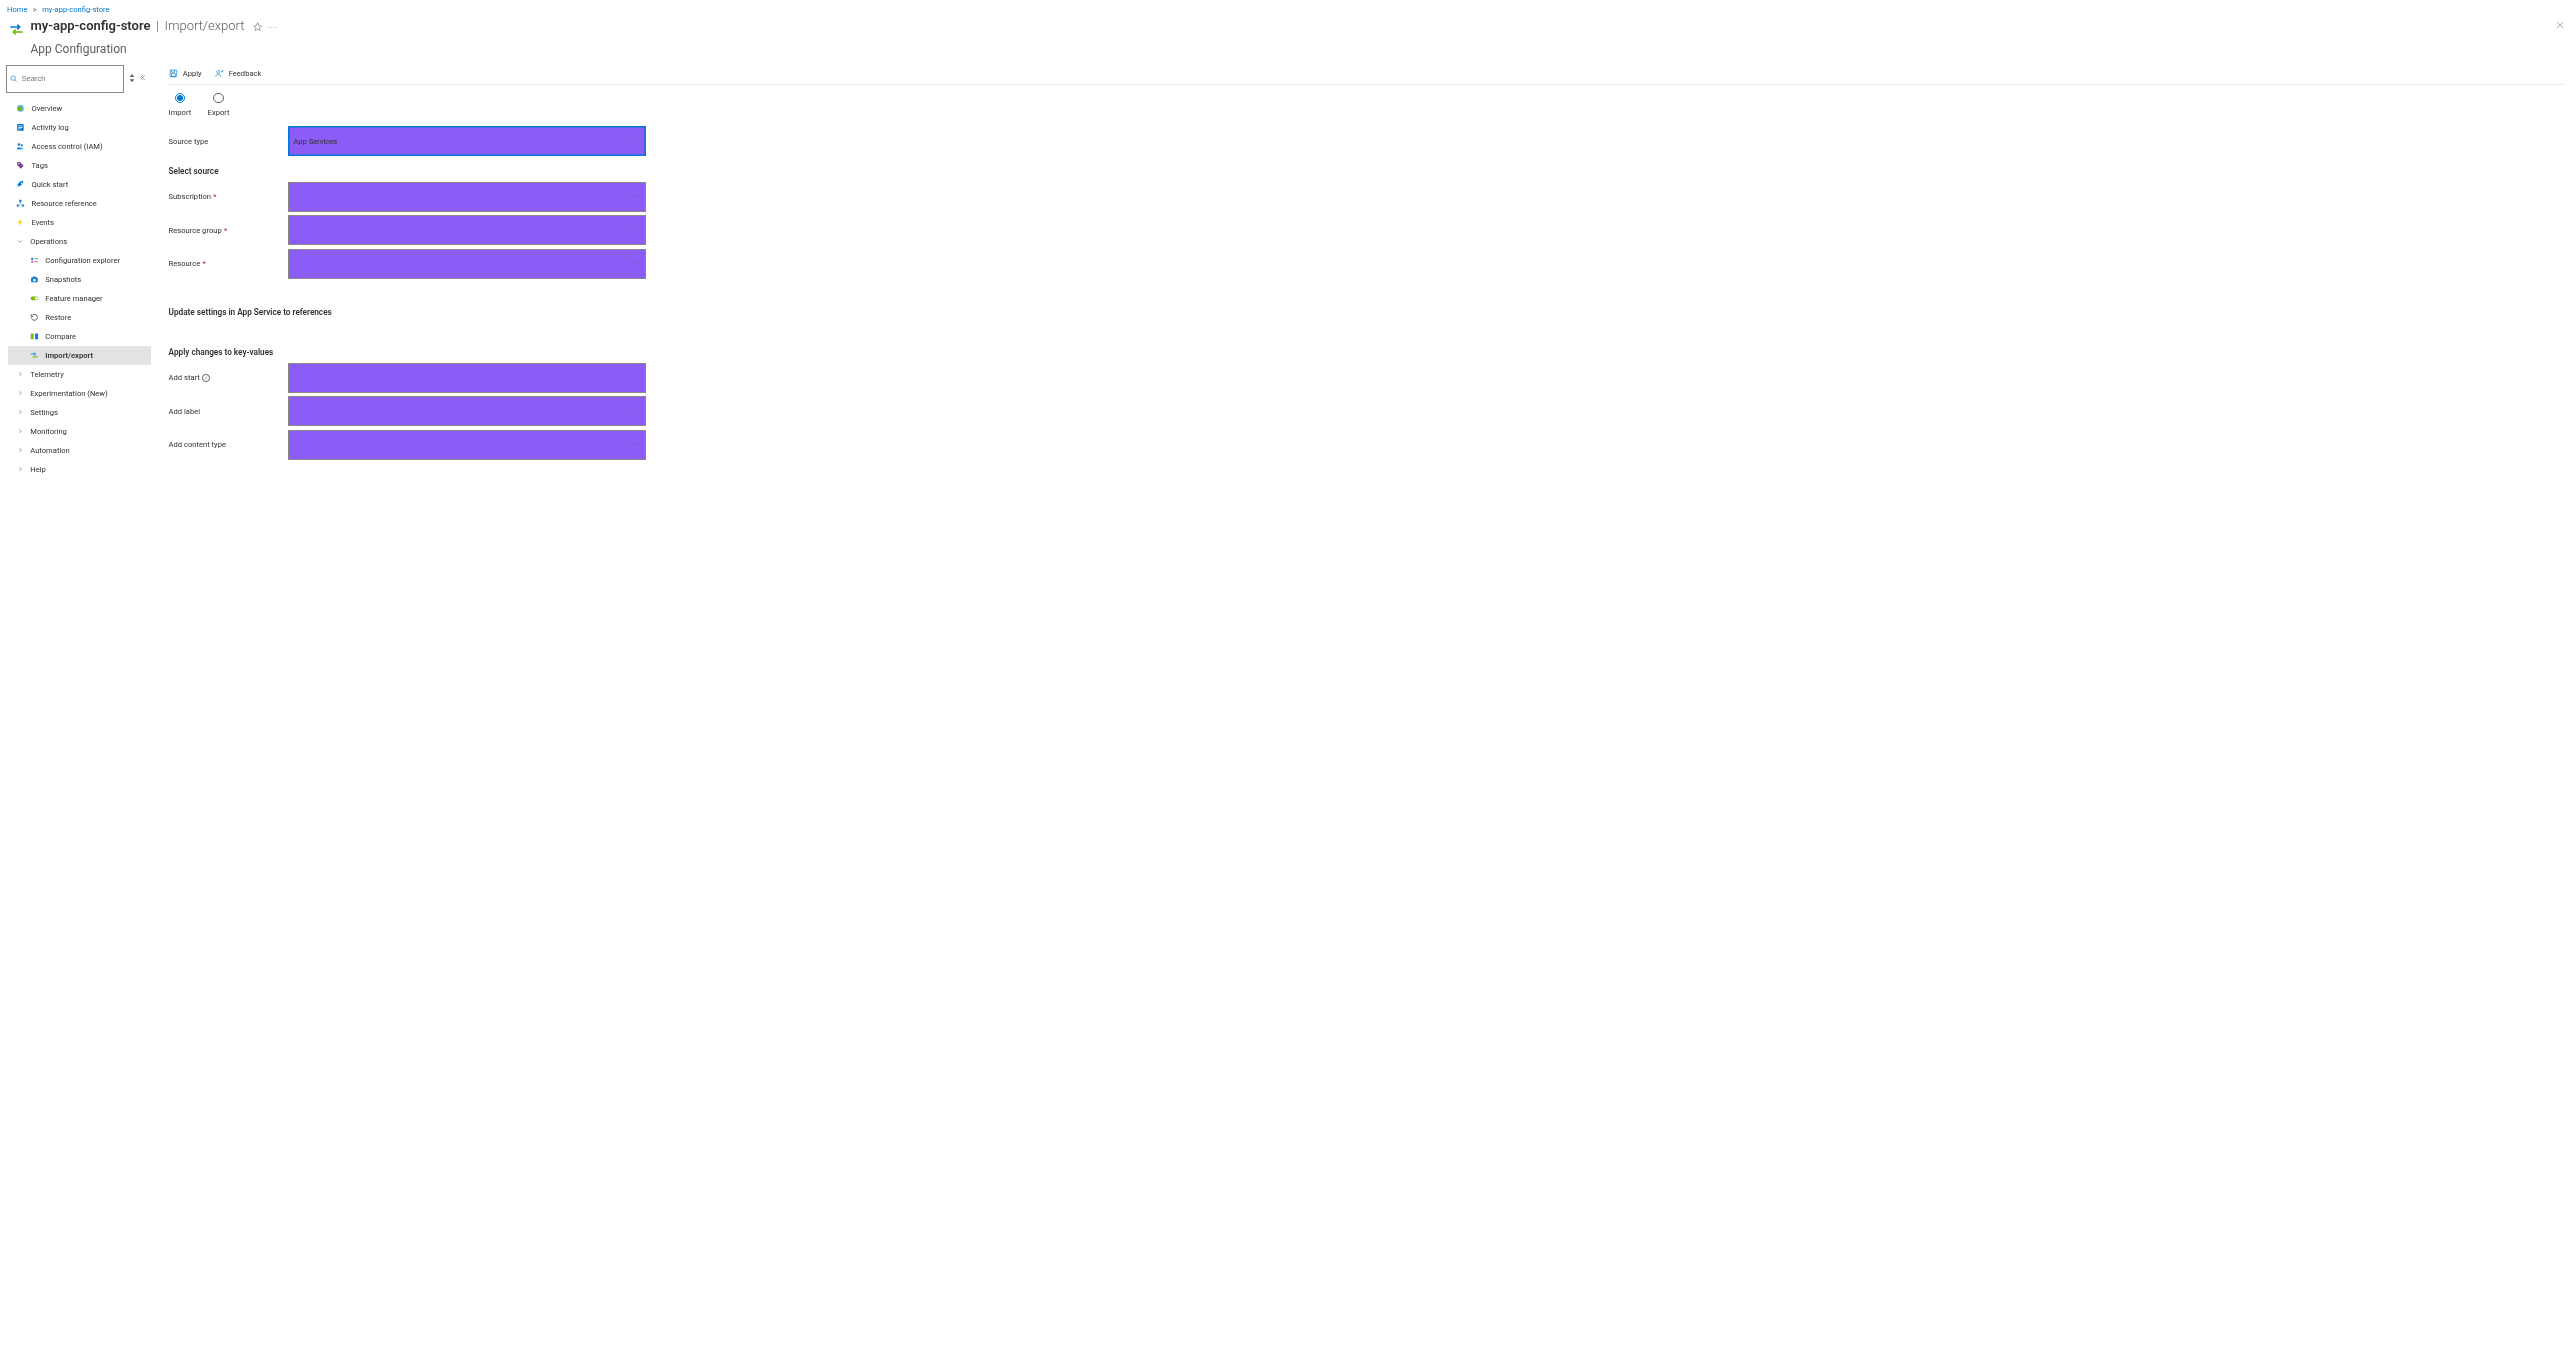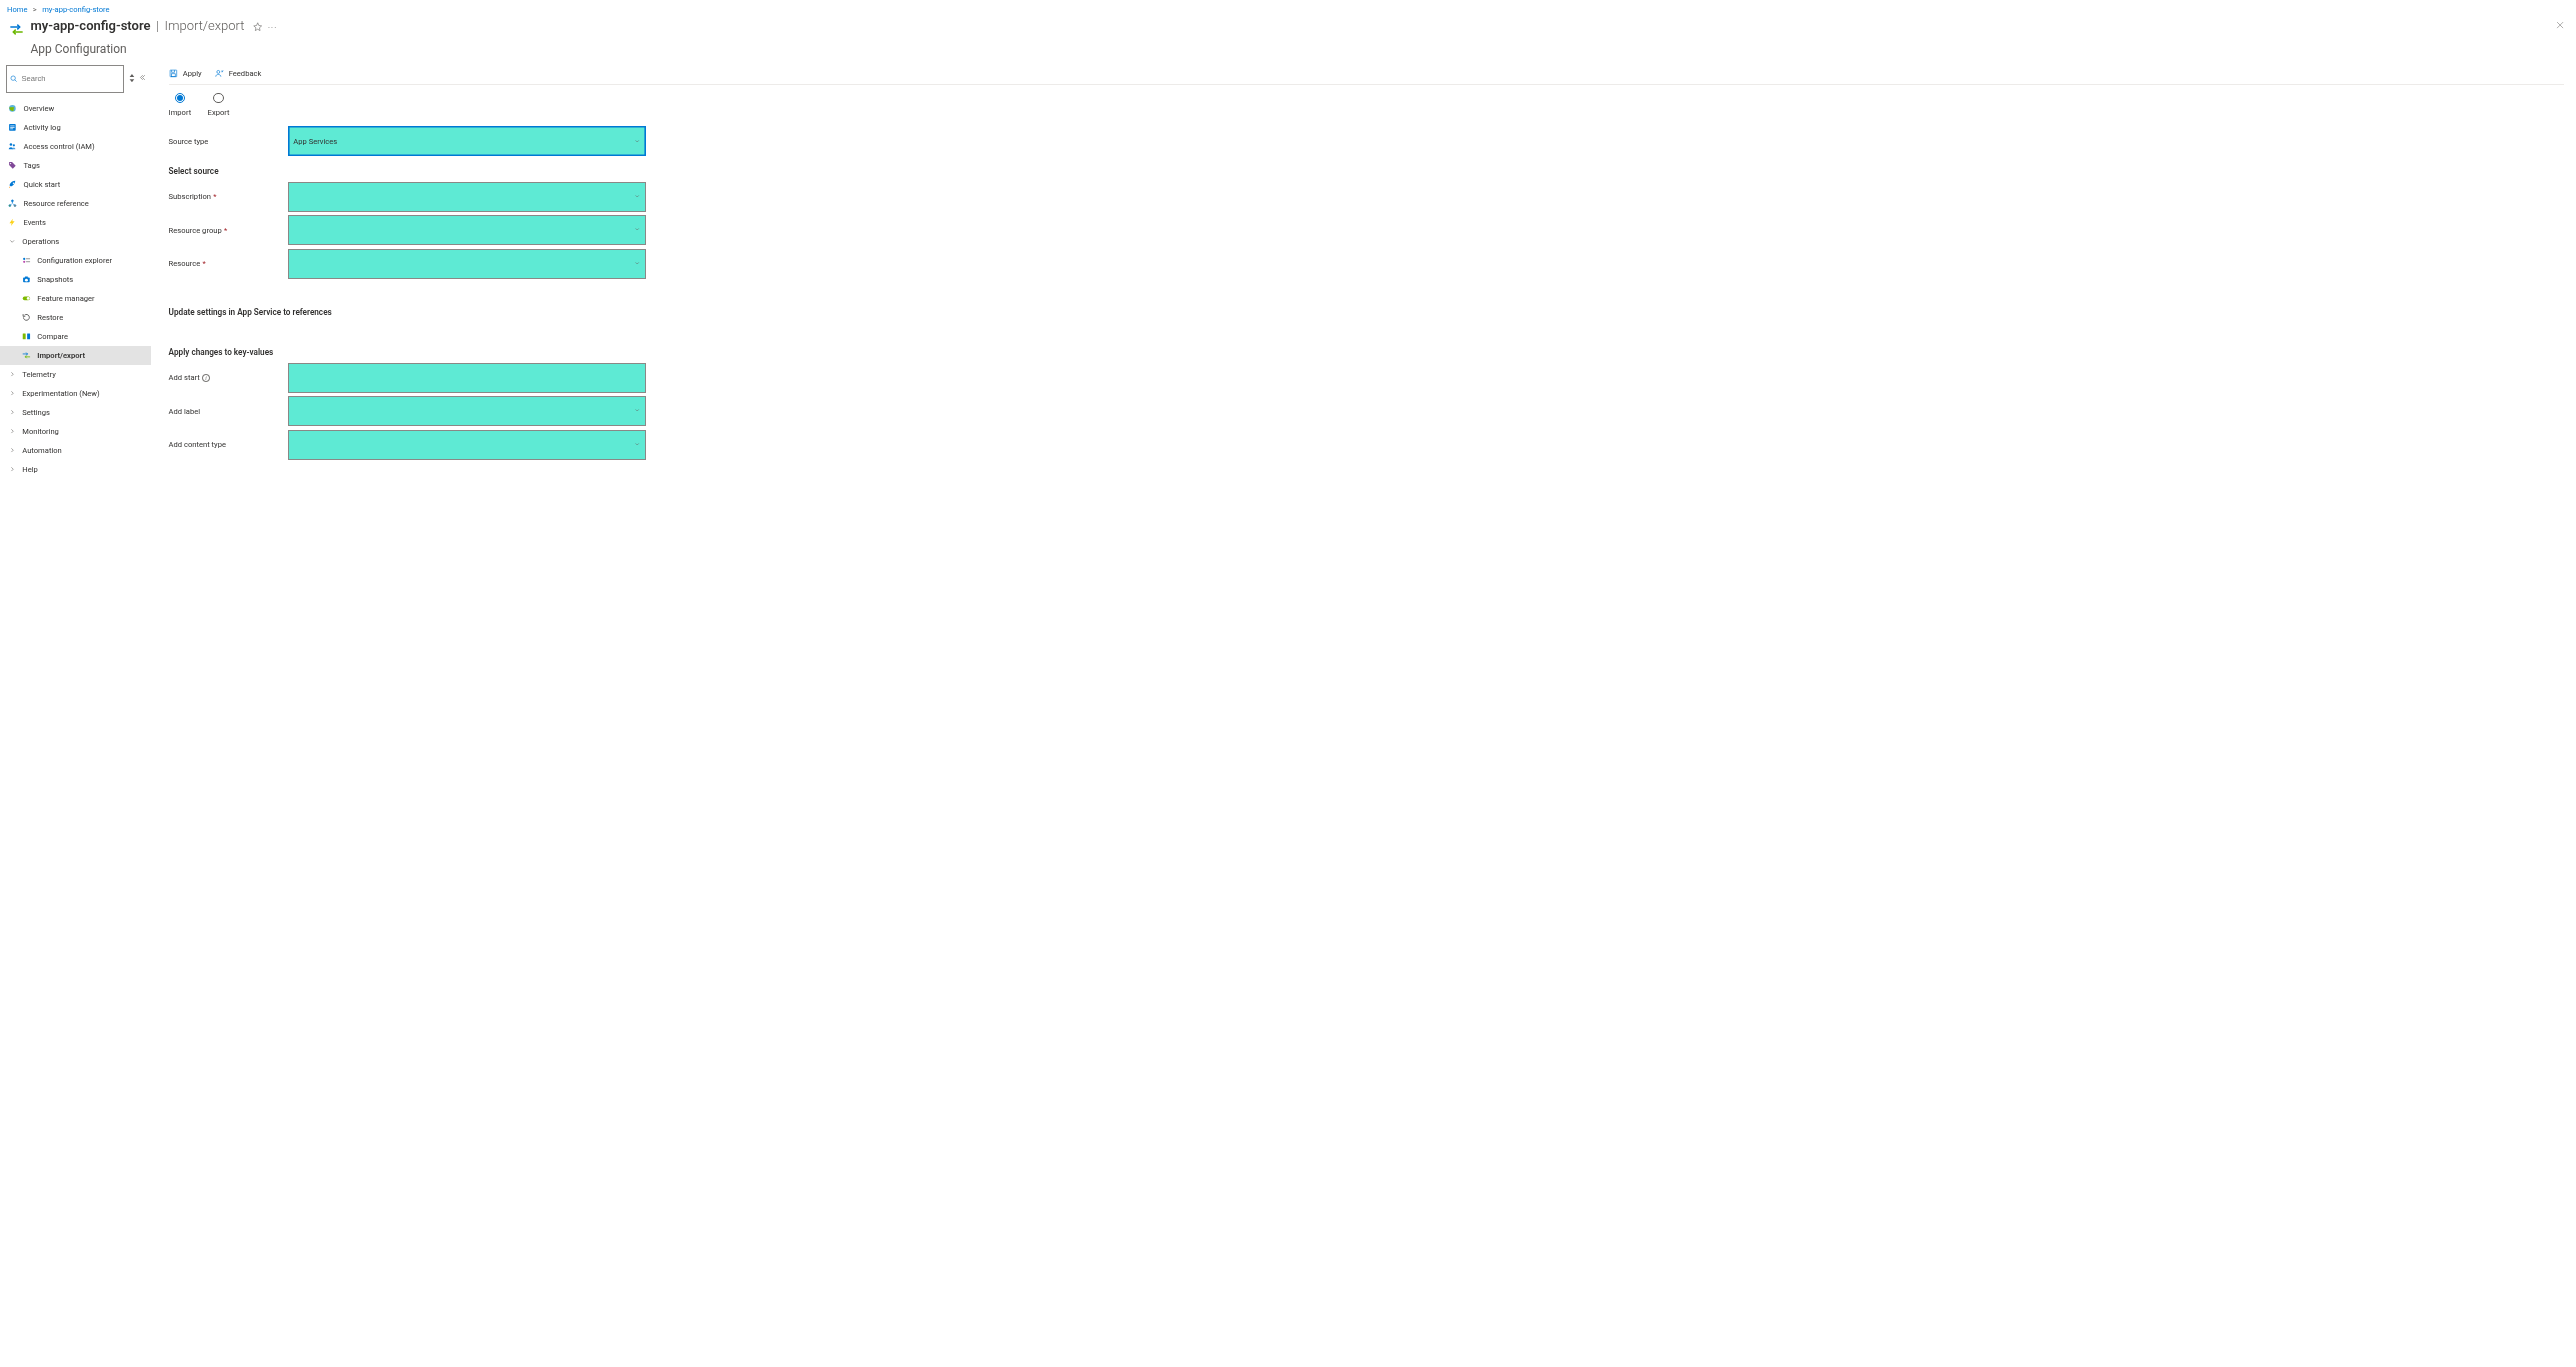--- a/index.html
+++ b/index.html
@@ -61,21 +61,21 @@
       border: 0.6px solid #8a8886;
       height: 28px;
       padding: 0 3.5px;
       color: #605e5c;
     }
     .sidebar-search input {
       border: none; outline: none; flex: 1; font-size: 7.6px; background: transparent;
     }
     .sidebar-toggle, .sidebar-collapse { color: #605e5c; cursor: pointer; width: 8.2px; text-align: center; }
 
-    .nav-list { list-style: none; padding-top: 2.3px; }
+    .nav-list { list-style: none; padding-top: 2.3px; margin-left: 8px; }
     .nav-item {
       display: flex; align-items: center;
       height: 19px;
       padding: 0 4.7px 0 8.2px;
       cursor: pointer;
       gap: 5.9px;
     }
     .nav-item.child { padding-left: 22px; }
     .nav-item.selected { background: #e3e3e3; font-weight: 600; }
     .nav-item .nav-icon {
@@ -132,21 +132,21 @@
       width: 7.6px; height: 7.6px; border-radius: 50%; border: 0.6px solid #605e5c;
       display: inline-flex; align-items: center; justify-content: center;
       font-size: 5.3px; color: #605e5c; font-style: italic; font-family: serif;
     }
     .form-row .fcontrol {
       width: 358px;
     }
     .select-box, .text-box {
       width: 100%; height: 30px;
       border: 0.6px solid #8a8886;
-      background: #5eead4;
+      background: #8b5cf6;
       display: flex; align-items: center;
       padding: 0 4.7px;
       font-size: 7.6px;
       cursor: pointer;
       position: relative;
     }
     .select-box.focused { border-color: #0078d4; box-shadow: 0 0 0 0.6px #0078d4 inset; }
     .select-box .sel-text { flex: 1; }
     .select-box .sel-chevron { color: #605e5c; }
     .text-box input { border: none; outline: none; width: 100%; font-size: 7.6px; background: transparent; }

